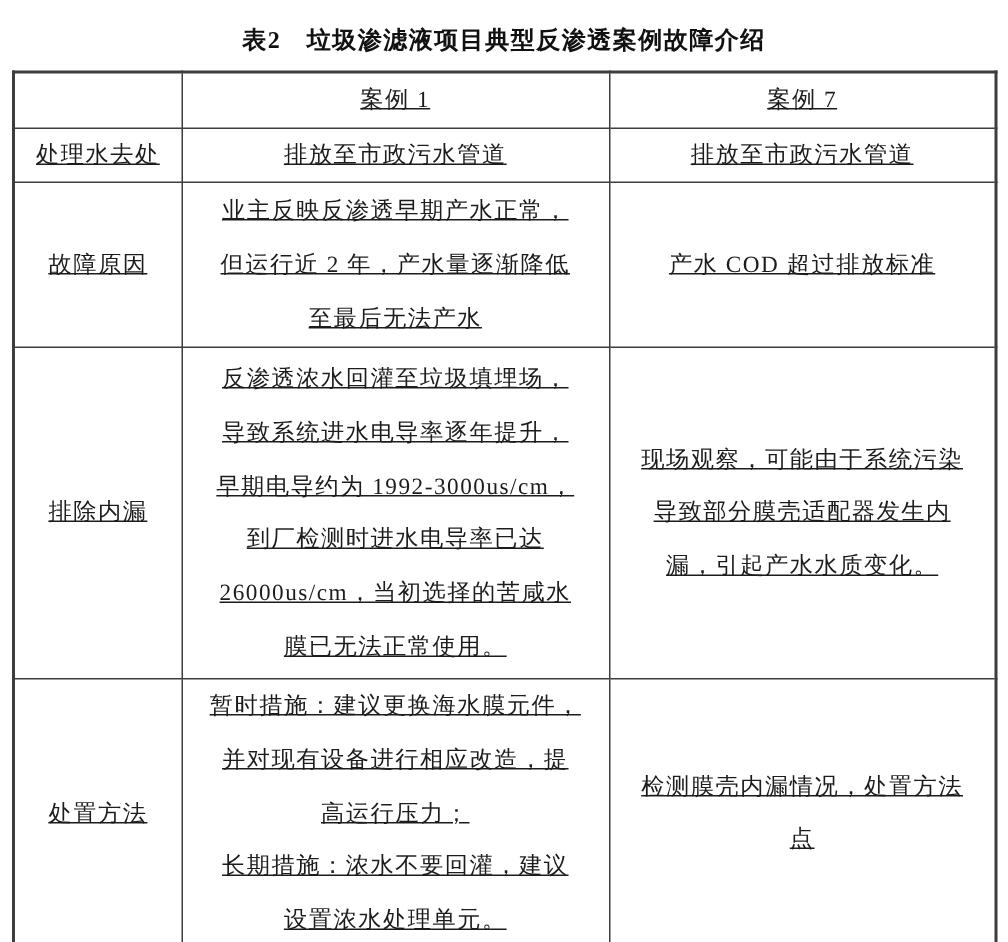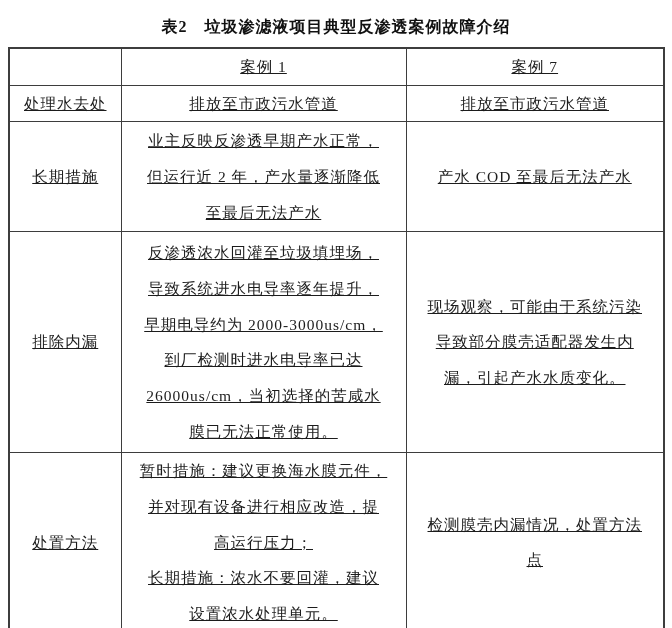--- a/index.html
+++ b/index.html
@@ -77,31 +77,31 @@
         <th>案例 7</th>
       </tr>
     </thead>
     <tbody>
       <tr class="r-dest">
         <td>处理水去处</td>
         <td>排放至市政污水管道</td>
         <td>排放至市政污水管道</td>
       </tr>
       <tr class="r-symptom">
-        <td>长期措施</td>
+        <td>故障原因</td>
         <td>业主反映反渗透早期产水正常，
 但运行近 2 年，产水量逐渐降低
 至最后无法产水</td>
-        <td>产水 COD 至最后无法产水</td>
+        <td>产水 COD 超过排放标准</td>
       </tr>
       <tr class="r-cause">
         <td>排除内漏</td>
         <td>反渗透浓水回灌至垃圾填埋场，
 导致系统进水电导率逐年提升，
-早期电导约为 2000-3000us/cm，
+早期电导约为 1992-3000us/cm，
 到厂检测时进水电导率已达
 26000us/cm，当初选择的苦咸水
 膜已无法正常使用。</td>
         <td>现场观察，可能由于系统污染
 导致部分膜壳适配器发生内
 漏，引起产水水质变化。</td>
       </tr>
       <tr class="r-action">
         <td>处置方法</td>
         <td>暂时措施：建议更换海水膜元件，

